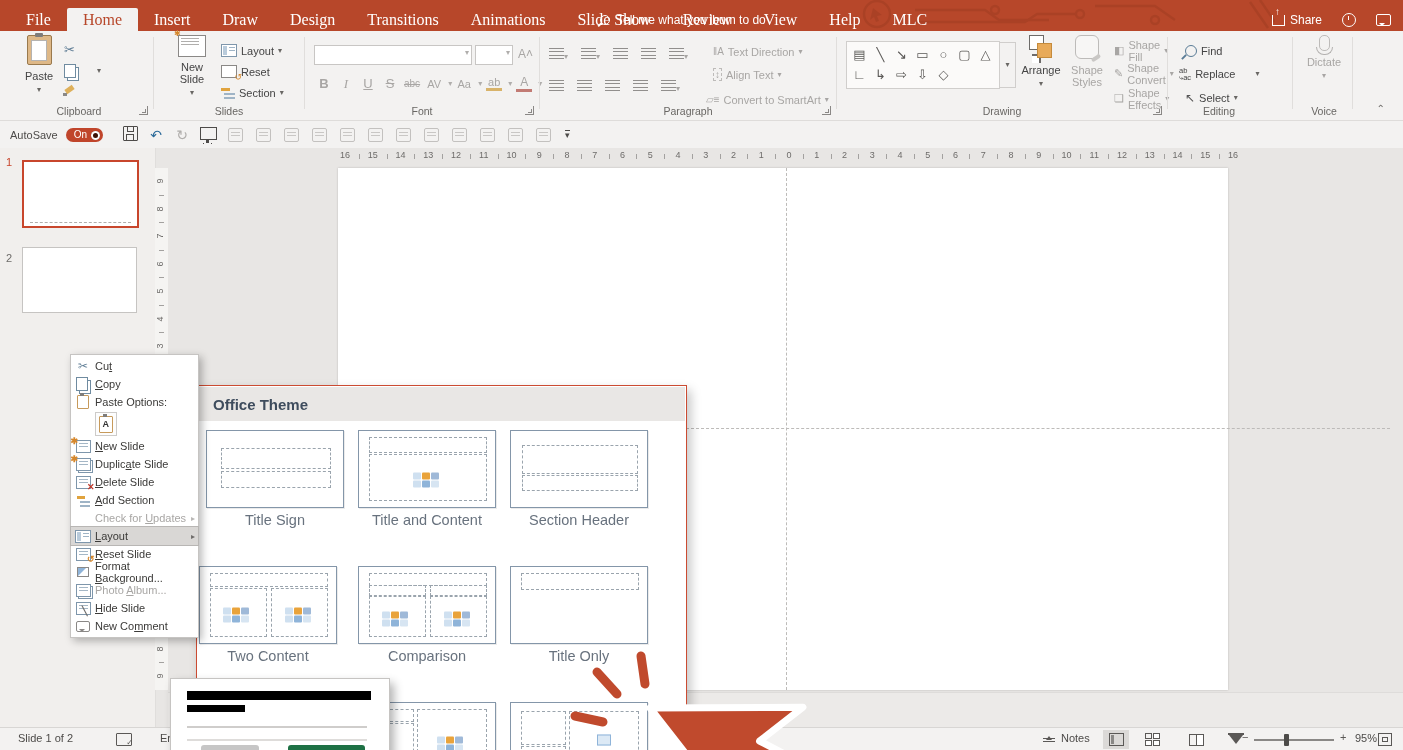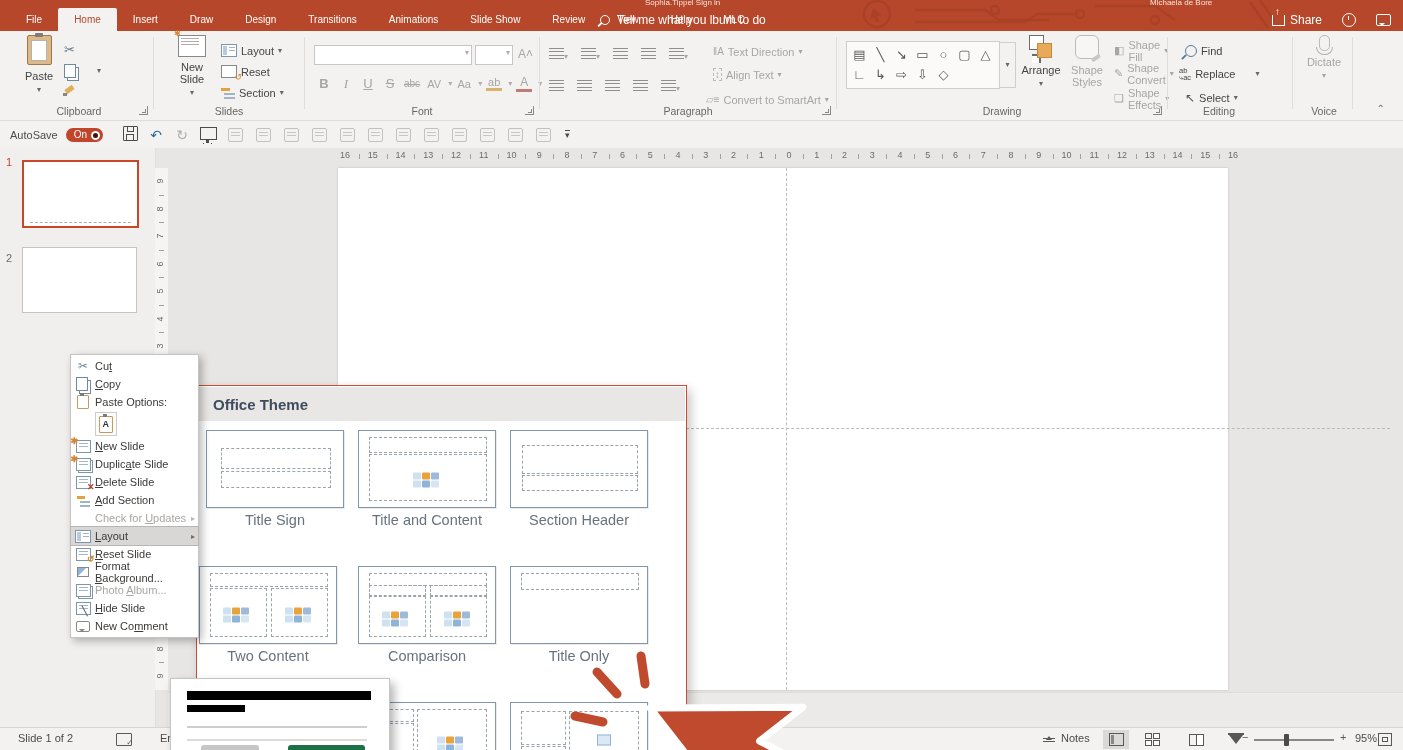--- a/index.html
+++ b/index.html
@@ -3,21 +3,21 @@
 <meta charset="utf-8">
 <style>
   html,body{margin:0;padding:0;width:1403px;height:750px;overflow:hidden;
     font-family:"Liberation Sans",sans-serif;background:#e8e6e4;-webkit-font-smoothing:antialiased;}
   u{text-decoration:underline;}
 
   
   #titlebar{position:absolute;left:0;top:0;width:1403px;height:31px;background:#b7472a;}
   #topstrip{position:absolute;left:0;top:0;width:100%;height:8px;overflow:hidden;color:rgba(255,255,255,.85);font-size:8px;}
   #tabs{position:absolute;left:10px;top:8px;height:23px;display:flex;align-items:stretch;}
-  .tab{color:#fff;font-size:10px;padding:0 16px;line-height:23px;cursor:default;white-space:nowrap;}
+  .tab{color:#fff;font-size:16px;padding:0 16px;line-height:23px;cursor:default;white-space:nowrap;font-family:Liberation Serif, serif;}
   .tab.active{background:#f3f2f1;color:#b7472a;border-radius:2px 2px 0 0;}
   #searchbox{position:absolute;left:600px;top:8px;height:23px;display:flex;align-items:center;color:#fff;font-size:12px;gap:7px;}
   .mag{width:8px;height:8px;border:1.4px solid #fff;border-radius:50%;position:relative;display:inline-block;}
   .mag::after{content:"";position:absolute;width:1.6px;height:5px;background:#fff;left:-2.5px;top:6.5px;transform:rotate(45deg);}
   #tb-right{position:absolute;right:12px;top:8px;height:23px;display:flex;align-items:center;gap:20px;color:#fff;font-size:12px;}
   .ic-share{width:11px;height:10px;border:1.2px solid #fff;border-top:none;position:relative;display:inline-block;margin-right:5px;top:2px;}
   .ic-share::after{content:"↑";position:absolute;left:2px;top:-9px;font-size:10px;color:#fff;}
   .ic-hist{width:12px;height:12px;border:1.3px solid #fff;border-radius:50%;position:relative;display:inline-block;}
   .ic-hist::after{content:"";position:absolute;left:5px;top:2px;width:1.3px;height:4px;background:#fff;}
   .ic-bubble{width:13px;height:10px;border:1.3px solid #fff;border-radius:2px;position:relative;display:inline-block;}
@@ -166,24 +166,20 @@
   .ic-vshow::before{content:"";position:absolute;left:-8px;top:-11px;width:16px;height:2px;background:#5a5856;}
   .ztrack{position:absolute;top:11px;width:80px;height:1.5px;background:#8a8886;}
   .zhandle{position:absolute;top:6px;width:5px;height:12px;background:#4d4b49;border-radius:1px;}
   .ic-fit{width:12px;height:11px;border:1.2px solid #5a5856;position:relative;}
   .ic-fit::after{content:"";position:absolute;left:3px;top:3px;right:3px;bottom:3px;border:1px solid #5a5856;}
 </style>
 </head>
 <body>
 
 <div id="titlebar">
-  <div id="topstrip">
-    <span style="position:absolute;left:645px;top:-2px">Sophia.Tippel    Sign in</span>
-    <span style="position:absolute;left:1150px;top:-2px">Michaela de Bore</span>
-  </div>
   <svg id="watermark" width="420" height="31" viewBox="0 0 420 31">
     <g stroke="#7e2d15" stroke-width="2.5" fill="none">
       <circle cx="22" cy="14" r="13"></circle>
         <path d="M18 8 l9 7 -5 1 2 5 -3 1 -2-5 -4 3 z" fill="#7e2d15" stroke="none"></path>
       <path d="M60 10 h70 l14 10 h50"></path>
         <path d="M60 22 h110 l12 -8 h40"></path>
       <circle cx="140" cy="10" r="4"></circle>
         <circle cx="225" cy="14" r="4"></circle>
         <circle cx="300" cy="20" r="4"></circle>
       <path d="M240 6 h60 l20 14"></path>

